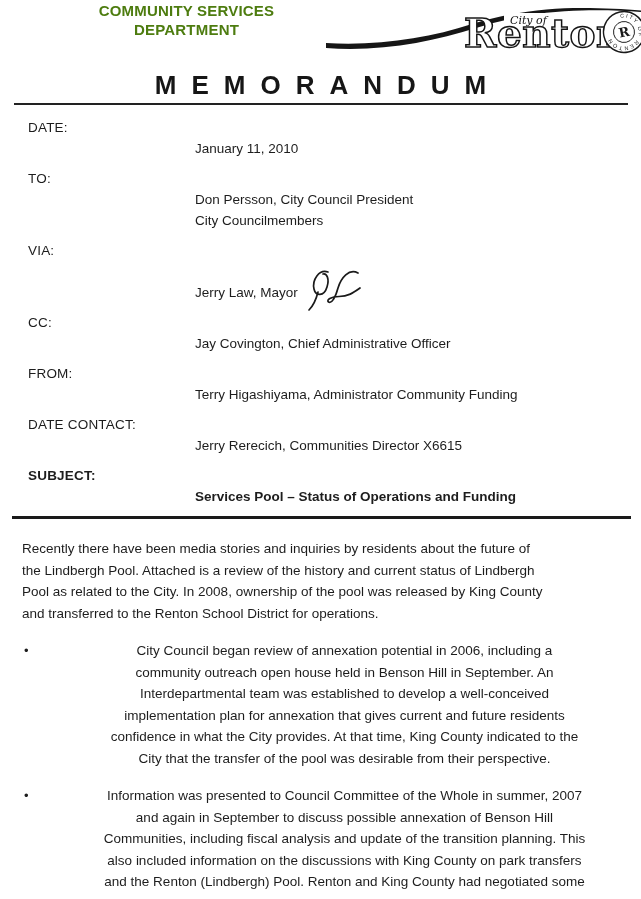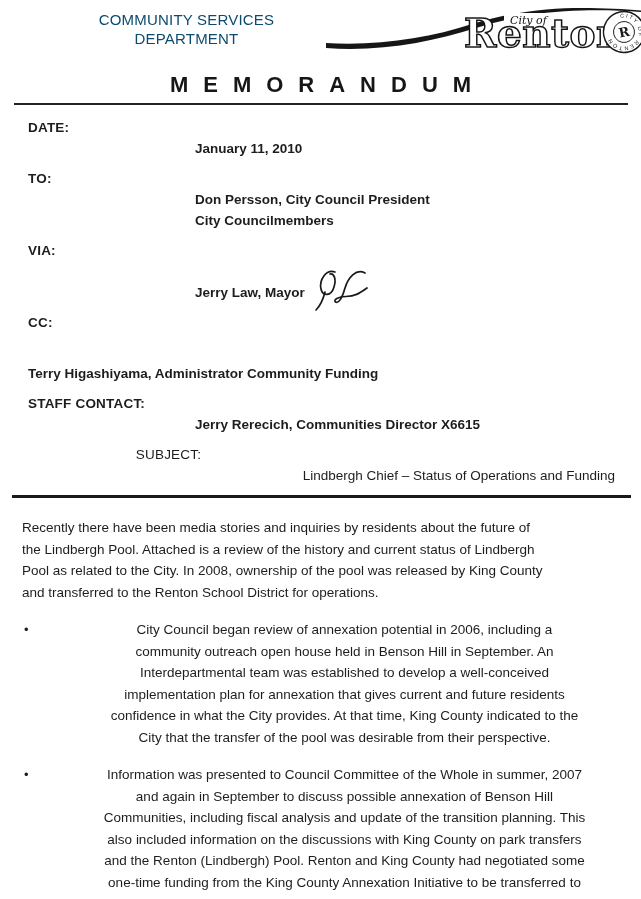--- a/index.html
+++ b/index.html
@@ -4,40 +4,40 @@
 <style>
   html,body { margin:0; padding:0; background:#9a9a9a; }
   .page {
     position:relative; width:641px; height:899px; margin:0 auto;
     background:#ffffff; overflow:hidden;
     font-family:"Liberation Sans", sans-serif; color:#1d1d1d;
   }
   
   .masthead { position:relative; height:58px; }
   .dept {
-    position:absolute; left:59px; top:10px; width:255px;
-    text-align:center; font-size:15px; font-weight:400; line-height:19px;
-    white-space:pre-line; color:#0c4a6e; letter-spacing:.2px;
+    position:absolute; left:59px; top:1px; width:255px;
+    text-align:center; font-size:15px; font-weight:700; line-height:19px;
+    white-space:pre-line; color:#4d7c0f; letter-spacing:.2px;
   }
   .logo-wrap { position:absolute; left:324px; top:2px; width:330px; height:56px; }
   .logo-wrap svg { display:block; }
   
   .memo-title {
     margin:14px 0 0; text-align:center;
-    font-size:22px; font-weight:700; letter-spacing:15px; text-indent:15px;
+    font-size:26px; font-weight:700; letter-spacing:15px; text-indent:15px;
     line-height:26px; color:#161616;
   }
   .rule1 { border:0; border-top:2.5px solid #222; margin:5px 13px 0 14px; }
   .rule2 { border:0; border-top:3px solid #1a1a1a; margin:3px 10px 0 12px; }
   
   .fields { margin:12px 26px 0 28px; }
-  .frow { display:flex; margin-bottom:9px; font-size:13.5px; line-height:21px;font-weight:bold; }
+  .frow { display:flex; margin-bottom:9px; font-size:13.5px; line-height:21px; }
   .flabel { flex:0 0 167px; letter-spacing:.2px; }
   .fvalue { white-space:pre-line;margin-top:21px; }
-  .frow.subject { font-weight:400;justify-content:flex-end; }
+  .frow.subject { font-weight:700; }
   .sig { display:inline-block; width:56px; height:46px; margin:-24px 0 -16px 8px; vertical-align:middle; }
   
   .doc-body { margin:0 26px 0 22px; font-size:13.5px; line-height:21.5px; }
   .intro { margin:19px 0 12px; white-space:pre-line; }
   .bullet { display:flex; margin-top:16px; }
   .bullet.last { margin-top:8px; }
   .marker { flex:0 0 50px; padding-left:2px; font-size:13px; }
   .btext { flex:1; white-space:pre-line;text-align:center; }
 </style>
 </head>
@@ -97,34 +97,36 @@
             <path d="M22 6 C 13 3, 6 14, 8 23 C 9.5 30, 18 31, 21 21 C 23.5 13, 21 7, 17 8"></path>
             <path d="M12 26 C 10 34, 7 40, 3 44"></path>
             <path d="M52 7 C 43 2, 35 12, 32 22 C 29.5 31, 26 38, 22.5 36 C 20 34, 25 30.5, 33 30.5 C 42 30.5, 47 27, 54 22"></path>
           </g>
         </svg>
       </div>
     </div>
 
     <div class="frow">
       <div class="flabel">CC:</div>
+      <div class="fvalue">Jay Covington, Chief Administrative Officer</div>
     </div>
 
     <div class="frow">
+      <div class="flabel">FROM:</div>
       <div class="fvalue">Terry Higashiyama, Administrator Community Funding</div>
     </div>
 
     <div class="frow">
-      <div class="flabel">STAFF CONTACT:</div>
+      <div class="flabel">DATE CONTACT:</div>
       <div class="fvalue">Jerry Rerecich, Communities Director X6615</div>
     </div>
 
     <div class="frow subject">
       <div class="flabel">SUBJECT:</div>
-      <div class="fvalue">Lindbergh Chief – Status of Operations and Funding</div>
+      <div class="fvalue">Services Pool – Status of Operations and Funding</div>
     </div>
 
   </div>
 
   <hr class="rule2">
 
   <div class="doc-body">
     <p class="intro">Recently there have been media stories and inquiries by residents about the future of
 the Lindbergh Pool. Attached is a review of the history and current status of Lindbergh
 Pool as related to the City. In 2008, ownership of the pool was released by King County

